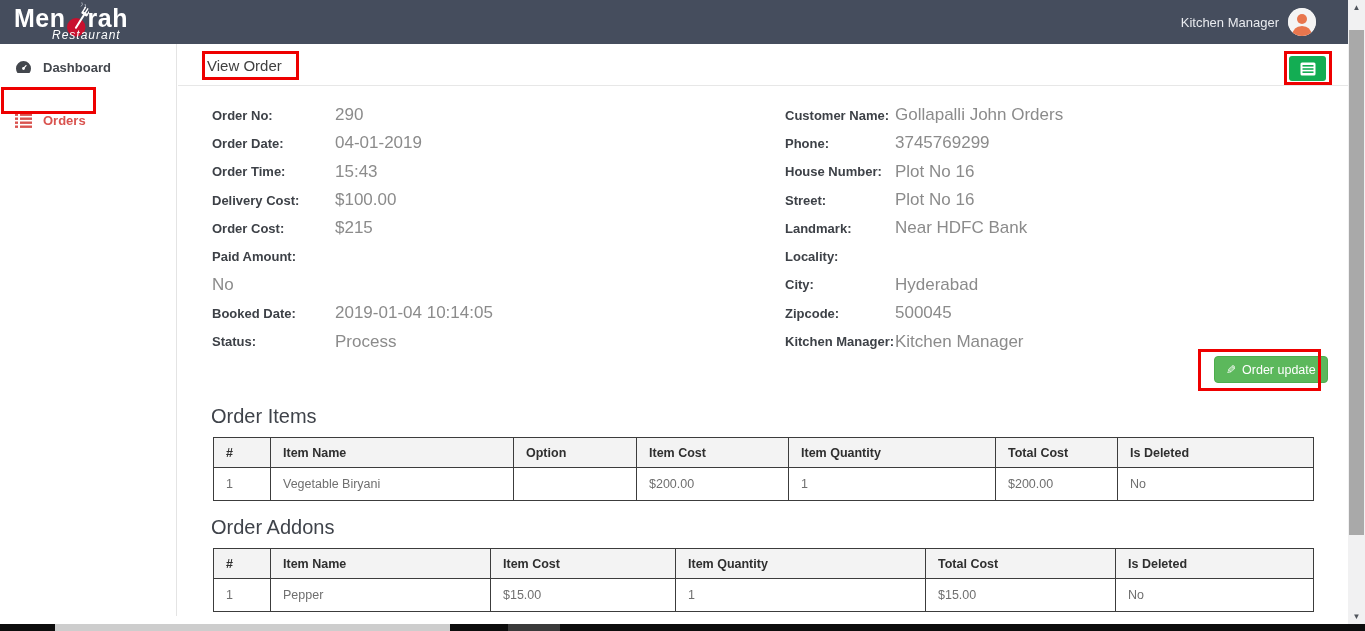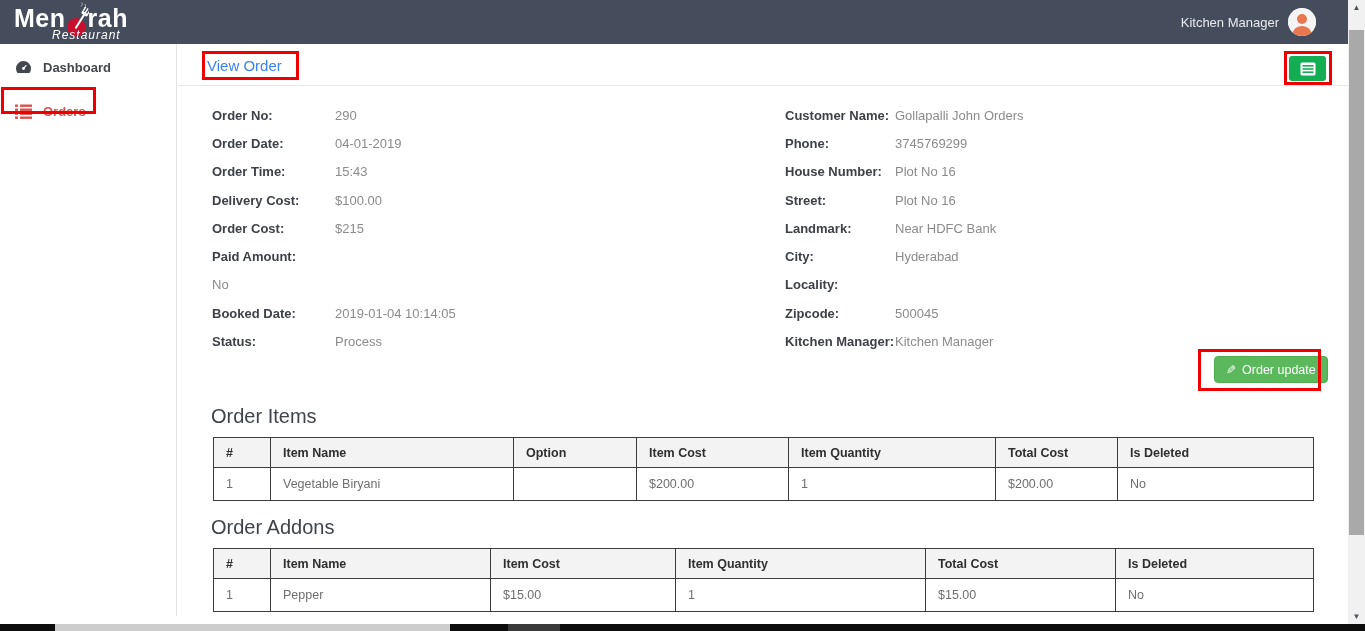--- a/index.html
+++ b/index.html
@@ -14,39 +14,39 @@
   .brand-txt { font-size:25px; font-weight:bold; letter-spacing:0.5px; line-height:28px; }
   .brand-o { width:24px; height:38px; margin:0 -1px -7px -1px; }
   .brand-tagline { font-family:Liberation Sans, sans-serif; font-style:italic; font-size:12px; color:#fff; margin:-4px 0 0 38px; letter-spacing:1px; }
   .userbox { position:absolute; right:32px; top:0; height:44px; display:flex; align-items:center; gap:9px; }
   .user-label { color:#e9ebef; font-size:13px; }
   .avatar { width:28px; height:28px; border-radius:50%; background:#f2f2f2; overflow:hidden; display:block; }
 
   
   .sidebar { position:absolute; left:0; top:36px; width:177px; height:580px; background:#ffffff; border-right:1px solid #e4e4e4; z-index:4; }
   .side-item { display:flex; align-items:center; gap:11px; height:34px; padding-left:15px; font-size:13px; font-weight:bold; color:#43474d; cursor:pointer; }
-  .side-item.active { color:#d9534f; }
+  .side-item.active { color:#d9534f;align-items:flex-end; }
   .side-icon { width:17px; height:15px; display:inline-block; }
 
   
   .main { position:absolute; left:177px; top:44px; width:1171px; height:580px; background:#ffffff; }
-  .page-title { position:absolute; left:207px; top:57px; font-size:15px; color:#3b82f6; }
+  .page-title { position:absolute; left:207px; top:57px; font-size:15px; color:#404040; }
   .content-divider { position:absolute; left:178px; top:85px; width:1170px; height:1px; background:#e7e7e7; }
 
   
   .list-btn { position:absolute; left:1289px; top:56px; width:37px; height:25px; background:#13ad53; border:none; border-radius:3px; display:flex; align-items:center; justify-content:center; cursor:pointer; }
 
   
   .dcol { position:absolute; top:101px; }
   .dcol-left  { left:212px; width:470px; }
   .dcol-right { left:785px; width:470px; }
   .drow { height:28.3px; display:flex; align-items:center; }
   .dlabel { width:123px; flex-shrink:0; font-size:13px; font-weight:bold; color:#3d4147; }
   .dcol-right .dlabel { width:110px; }
-  .dvalue { font-size:13px; color:#8b8b8b; }
+  .dvalue { font-size:17px; color:#8b8b8b; }
 
   
   .update-btn { position:absolute; left:1214px; top:356px; height:27px; padding:0 11px; background:#5cb85c; border:1px solid #4cae4c; border-radius:4px; color:#fff; font-size:12.5px; display:flex; align-items:center; gap:6px; cursor:pointer; font-family:inherit; }
   .edit-glyph { font-size:12px; line-height:1; transform:scaleX(-1); display:inline-block; }
 
   
   .sect-title { position:absolute; left:211px; font-size:20px; color:#3f434a; font-weight:400; }
   .sect-items-title  { top:405px; }
   .sect-addons-title { top:516px; }
   .otable { position:absolute; left:213px; width:1100px; border-collapse:collapse; table-layout:fixed; }
@@ -201,26 +201,26 @@
       </div>
     <div class="drow">
         <span class="dlabel">Street:</span>
         <span class="dvalue">Plot No 16</span>
       </div>
     <div class="drow">
         <span class="dlabel">Landmark:</span>
         <span class="dvalue">Near HDFC Bank</span>
       </div>
     <div class="drow">
+        <span class="dlabel">Locality:</span>
+        <span class="dvalue"></span>
+      </div>
+    <div class="drow">
         <span class="dlabel">City:</span>
         <span class="dvalue">Hyderabad</span>
-      </div>
-    <div class="drow">
-        <span class="dlabel">Locality:</span>
-        <span class="dvalue"></span>
       </div>
     <div class="drow">
         <span class="dlabel">Zipcode:</span>
         <span class="dvalue">500045</span>
       </div>
     <div class="drow">
         <span class="dlabel">Kitchen Manager:</span>
         <span class="dvalue">Kitchen Manager</span>
       </div>
   </div>

